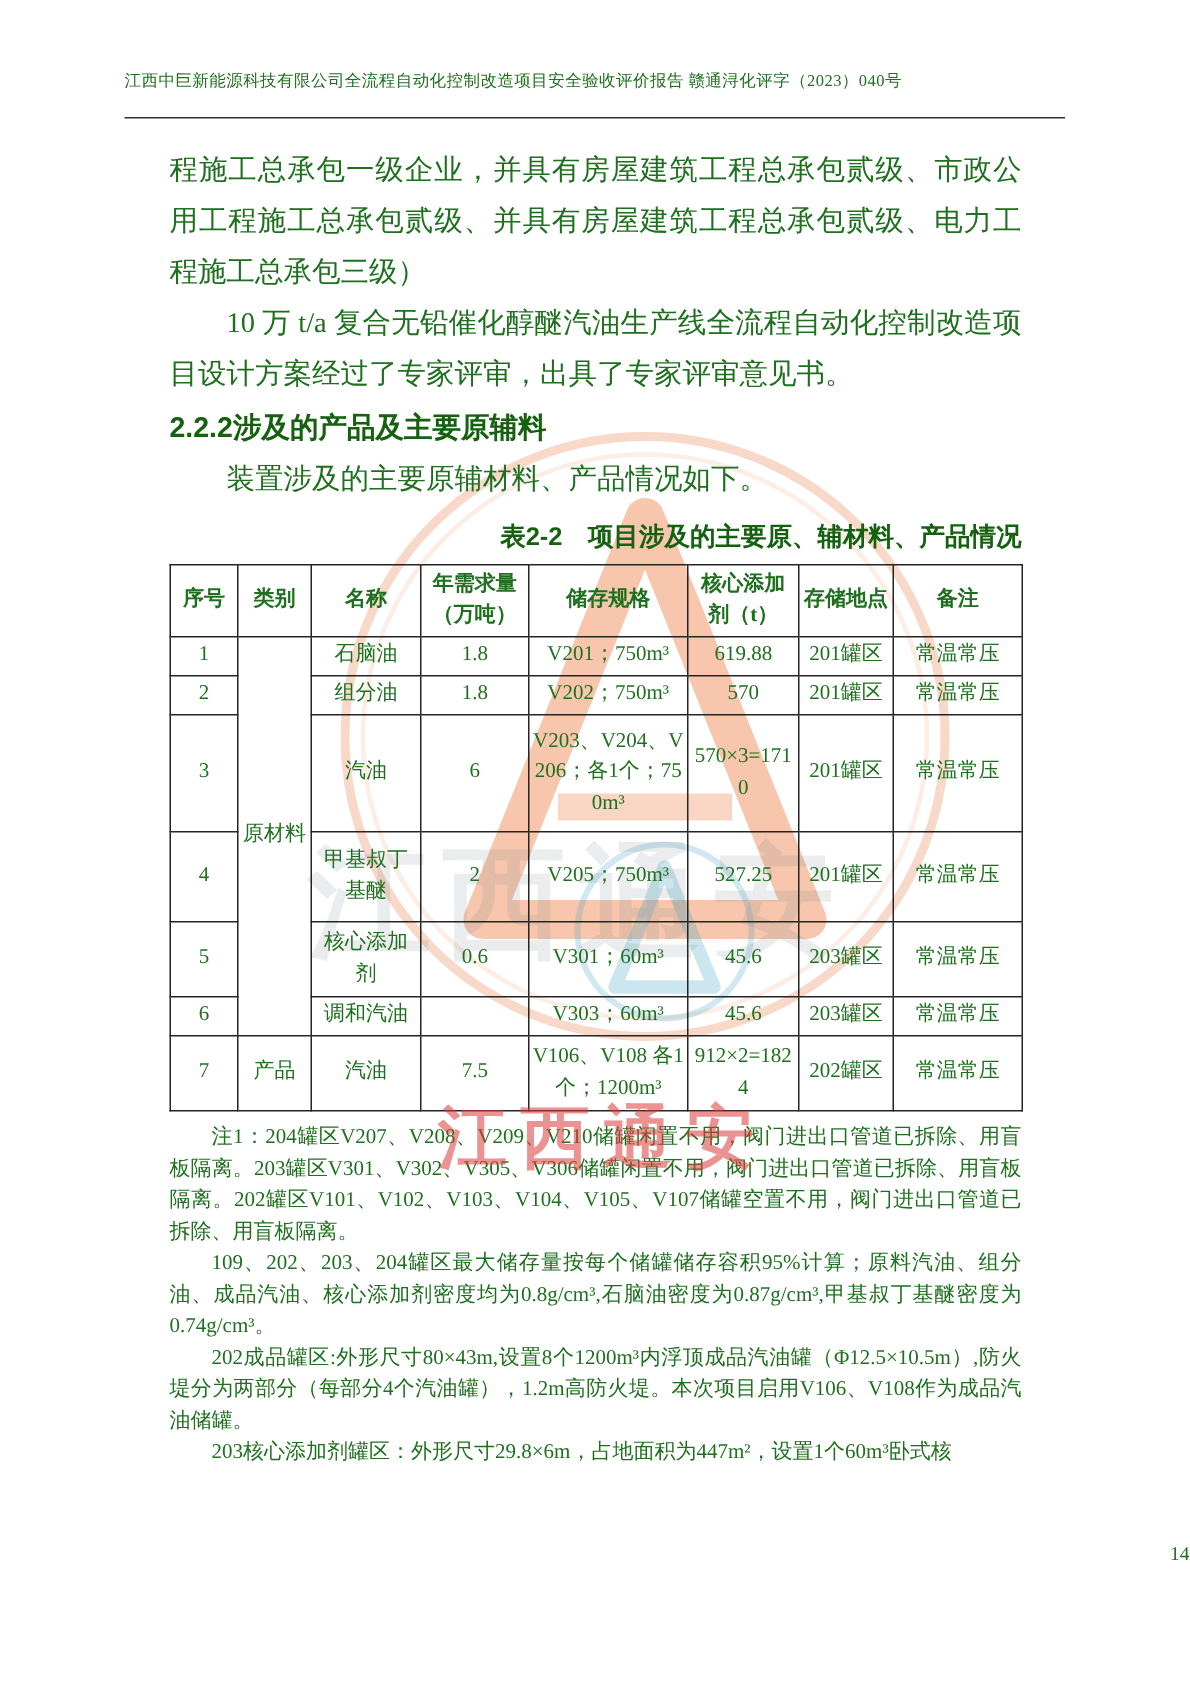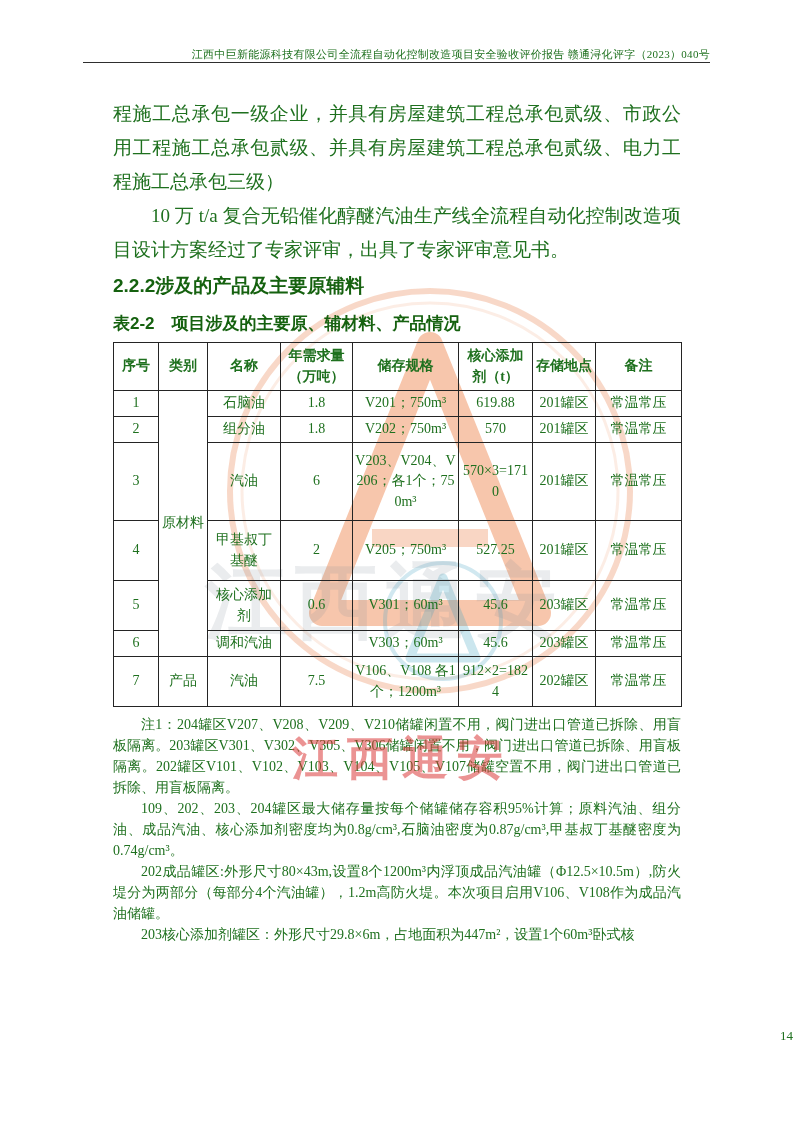--- a/index.html
+++ b/index.html
@@ -6,39 +6,39 @@
   html,body { background:#ffffff; }
   .page {
     position:relative; width:793px; height:1122px; background:#ffffff;
     overflow:hidden; margin:0 auto;
     font-family:"Liberation Serif","DejaVu Serif",serif;
     color:#1e701e;
   }
   
   .doc-header {
     position:absolute; top:46px; left:83px; width:627px;
-    text-align:right; font-size:11px; line-height:16px;
-    padding-bottom:0; border-bottom:1.5px solid #2e2e2e;
+    text-align:left; font-size:11px; line-height:16px;
+    padding-bottom:16px; border-bottom:1.5px solid #2e2e2e;
     color:#1e701e; letter-spacing:0.3px;
   }
   
   .content { position:absolute; top:97px; left:113px; width:568px; z-index:2; }
   .body-text {
     font-size:19px; line-height:34px; text-align:justify;
     color:#1e701e;
   }
   .indent { text-indent:2em; }
   .section-heading {
     font-family:"Liberation Sans","DejaVu Sans",sans-serif;
     font-size:19px; font-weight:bold; line-height:34px; color:#15610f;
     margin:2px 0 0 0;
   }
   .table-title {
     font-family:"Liberation Sans","DejaVu Sans",sans-serif;
-    font-size:17px; font-weight:bold; text-align:left; color:#15610f;
+    font-size:17px; font-weight:bold; text-align:right; color:#15610f;
     margin:9px 0 7px 0;
   }
   
   table.materials {
     width:100%; border-collapse:collapse; table-layout:fixed;
     font-size:14px; color:#1e701e; background:transparent;
   }
   table.materials th, table.materials td {
     border:1.4px solid #242424; text-align:center; vertical-align:middle;
     padding:1px 2px; line-height:1.45; word-break:break-all;
@@ -103,20 +103,21 @@
 
   <div class="doc-header">
     <span>江西中巨新能源科技有限公司全流程自动化控制改造项目安全验收评价报告 赣通浔化评字（2023）040号</span>
   </div>
 
   <div class="content">
 
     <p class="body-text">程施工总承包一级企业，并具有房屋建筑工程总承包贰级、市政公用工程施工总承包贰级、并具有房屋建筑工程总承包贰级、电力工程施工总承包三级）</p>
     <p class="body-text indent">10 万 t/a 复合无铅催化醇醚汽油生产线全流程自动化控制改造项目设计方案经过了专家评审，出具了专家评审意见书。</p>
     <h2 class="section-heading">2.2.2涉及的产品及主要原辅料</h2>
+    <p class="body-text indent">装置涉及的主要原辅材料、产品情况如下。</p>
 
     <div class="table-title">表2-2　项目涉及的主要原、辅材料、产品情况</div>
 
     <table class="materials">
       <colgroup>
         <col style="width:45px">
           <col style="width:49px">
           <col style="width:73px">
           <col style="width:72px">
         <col style="width:106px">

